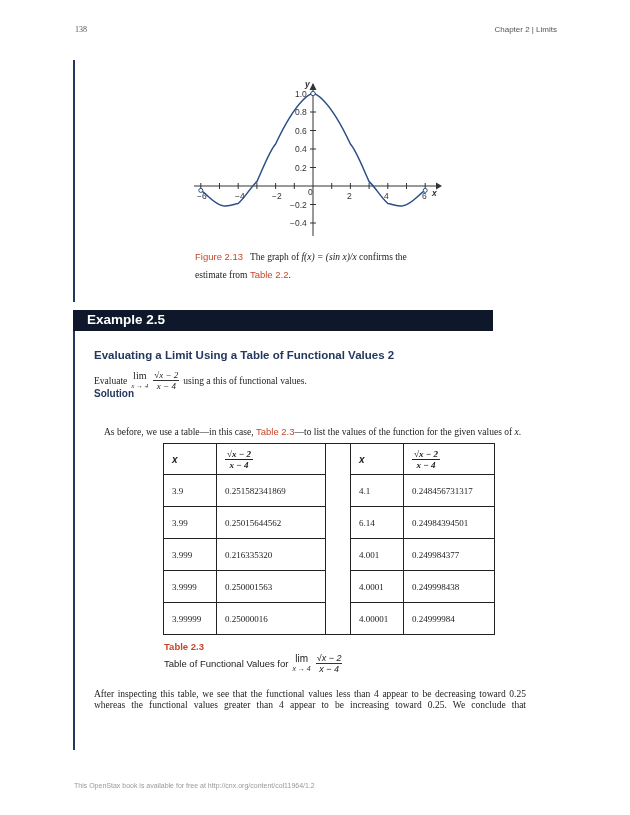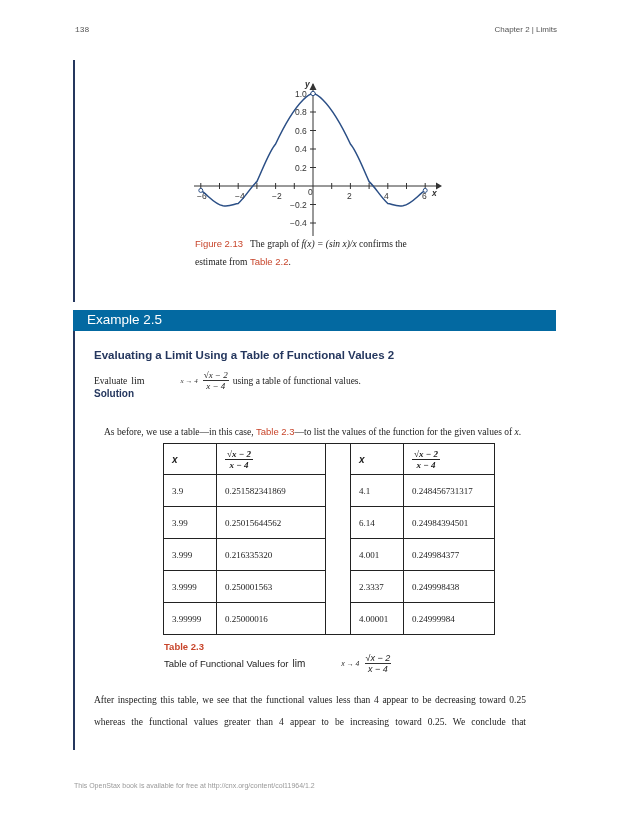--- a/index.html
+++ b/index.html
@@ -1,36 +1,36 @@
 <!DOCTYPE html>
 <html><head>
 <meta charset="utf-8">
 <style>
   html, body { margin: 0; padding: 0; background: #ffffff; }
   body { width: 630px; height: 815px; position: relative; overflow: hidden; font-family: "Liberation Serif", serif; color: #222; }
 
-  .page-num { position: absolute; left: 75px; top: 25px; font-family: Liberation Mono, monospace; font-size: 8px; color: #555; }
+  .page-num { position: absolute; left: 75px; top: 25px; font-family: Liberation Serif, serif; font-size: 8px; color: #555; }
   .chapter-title { position: absolute; right: 73px; top: 25px; font-family: "Liberation Sans", sans-serif; font-size: 8px; color: #555; margin-left: 16px; }
 
   .left-rule-top { position: absolute; left: 73px; top: 60px; width: 2px; height: 242px; background: #25375e; }
   .left-rule-bottom { position: absolute; left: 73px; top: 330px; width: 2px; height: 420px; background: #25375e; }
 
   .figure { position: absolute; left: 190px; top: 78px; width: 255px; height: 160px; }
   .figure svg { display: block; }
-  .fig-caption { position: absolute; left: 195px; top: 235px; width: 240px; font-size: 9.5px; line-height: 18px; color: #222; }
+  .fig-caption { position: absolute; left: 195px; top: 248px; width: 240px; font-size: 9.5px; line-height: 18px; color: #222; }
   .fig-caption .red { color: #c8452b; font-family: "Liberation Sans", sans-serif; font-size: 9.5px; }
   .fig-caption .math { font-style: italic; }
 
-  .example-bar { position: absolute; left: 73px; top: 310px; width: 483px; height: 21px; background: #0369a1; }
+  .example-bar { position: absolute; left: 73px; top: 310px; width: 420px; height: 21px; background: #0f172a; font-weight: bold; }
   .example-title { position: absolute; left: 14px; top: 2px; font-family: "Liberation Sans", sans-serif; font-size: 13.5px; color: #ffffff; }
 
   .example-heading { position: absolute; left: 94px; top: 349px; font-family: "Liberation Sans", sans-serif; font-weight: bold; font-size: 11.5px; color: #25375e; }
 
   .evaluate-line { position: absolute; left: 94px; top: 370px; font-size: 9.5px; display: flex; align-items: center; gap: 4px; }
-  .lim { display: inline-flex; flex-direction: row; align-items: center; font-size: 10px; line-height: 10px; margin-right: 1px; gap: 36px; }
+  .lim { display: inline-flex; flex-direction: column; align-items: center; font-size: 10px; line-height: 10px; margin-right: 1px; }
   .lim .sub { font-size: 7px; font-style: italic; color: #333; }
   .frac { display: inline-flex; flex-direction: column; align-items: center; font-size: 9px; line-height: 10px; font-style: italic; }
   .frac .num { border-bottom: 1px solid #333; padding: 0 1px; }
 
   .solution-heading { position: absolute; left: 94px; top: 388px; font-family: "Liberation Sans", sans-serif; font-weight: bold; font-size: 10px; color: #25375e; }
   .solution-text { position: absolute; left: 104px; top: 426px; font-size: 9.5px; white-space: nowrap; }
   .solution-text .red { color: #c8452b; font-family: "Liberation Sans", sans-serif; }
   .solution-text em { font-style: italic; }
 
   table.values { position: absolute; left: 163px; top: 443px; border-collapse: collapse; font-size: 9px; }
@@ -41,21 +41,21 @@
   table.values td.col-f { width: 92px; }
   table.values td.col-x2 { width: 36px; }
   table.values td.col-f2 { width: 74px; }
   .hdr-x { font-family: "Liberation Sans", sans-serif; font-weight: bold; font-style: italic; font-size: 10px; }
   .hfrac { display: inline-flex; flex-direction: column; align-items: center; font-size: 9px; line-height: 10px; font-weight: bold; font-style: italic; }
   .hfrac .num { border-bottom: 1px solid #222; padding: 0 2px; }
 
   .table-label { position: absolute; left: 164px; top: 641px; font-family: "Liberation Sans", sans-serif; font-weight: bold; font-size: 9.5px; color: #c8452b; }
   .table-caption { position: absolute; left: 164px; top: 653px; font-family: "Liberation Sans", sans-serif; font-size: 9.5px; display: flex; align-items: center; gap: 4px; }
 
-  .after-text { position: absolute; left: 94px; top: 689px; width: 432px; font-size: 9.5px; line-height: 22px; text-align: justify; text-align-last: justify; }
+  .after-text { position: absolute; left: 94px; top: 689px; width: 432px; font-size: 9.5px; line-height: 11px; text-align: justify; text-align-last: justify; }
 
   .footer { position: absolute; left: 74px; top: 782px; font-family: "Liberation Sans", sans-serif; font-size: 7px; color: #999; }
 </style>
 </head>
 <body>
 
 <div class="page-num">138</div>
 <div class="chapter-title">Chapter 2 | Limits</div>
 
 <div class="left-rule-top"></div>
@@ -136,21 +136,21 @@
 <div class="evaluate-line">
   <span>Evaluate</span>
   <span class="lim">
     <span>lim</span>
     <span class="sub">x → 4</span>
   </span>
   <span class="frac">
     <span class="num">√x − 2</span>
     <span class="den">x − 4</span>
   </span>
-  <span>using a table of functional values.</span>
+  <span>using a this of functional values.</span>
 </div>
 
 <div class="solution-heading">Solution</div>
 <div class="solution-text">
   <span>As before, we use a table—in this case,</span>
   <span class="red">Table 2.3</span><span>—to list the values of the function for the given values of</span>
   <em>x</em><span>.</span>
 </div>
 
 <table class="values">
@@ -186,21 +186,21 @@
   </tr>
   <tr>
     <td>3.999</td>
         <td>0.216335320</td>
     <td>4.001</td>
         <td>0.249984377</td>
   </tr>
   <tr>
     <td>3.9999</td>
         <td>0.250001563</td>
-    <td>2.3337</td>
+    <td>4.0001</td>
         <td>0.249998438</td>
   </tr>
   <tr>
     <td>3.99999</td>
         <td>0.25000016</td>
     <td>4.00001</td>
         <td>0.24999984</td>
   </tr>
 </tbody>
   </table>

